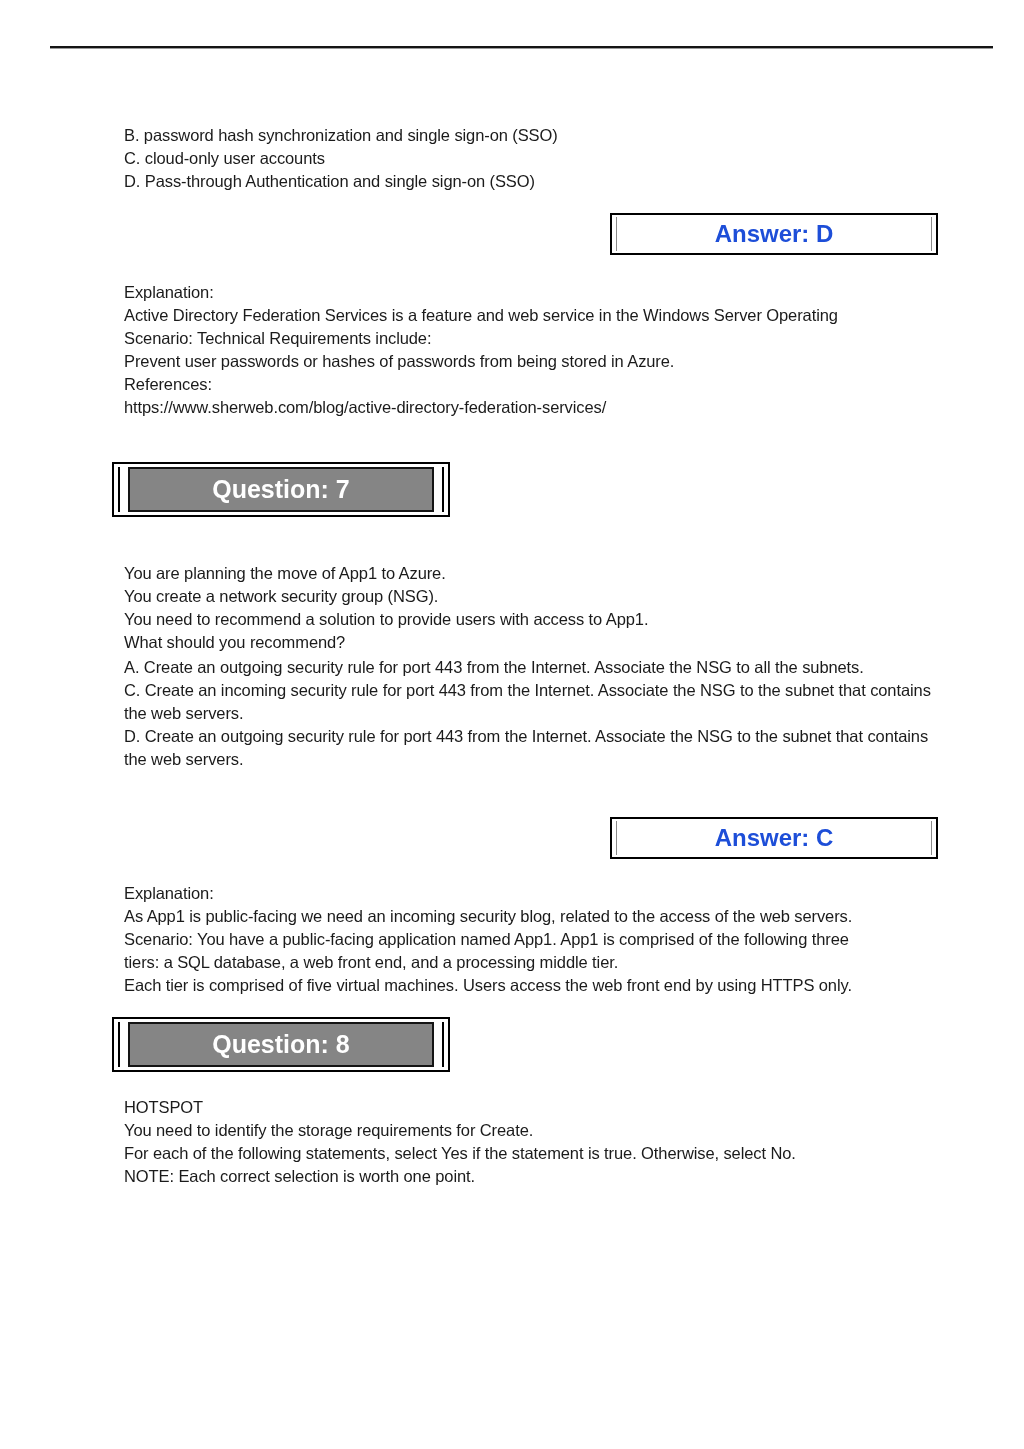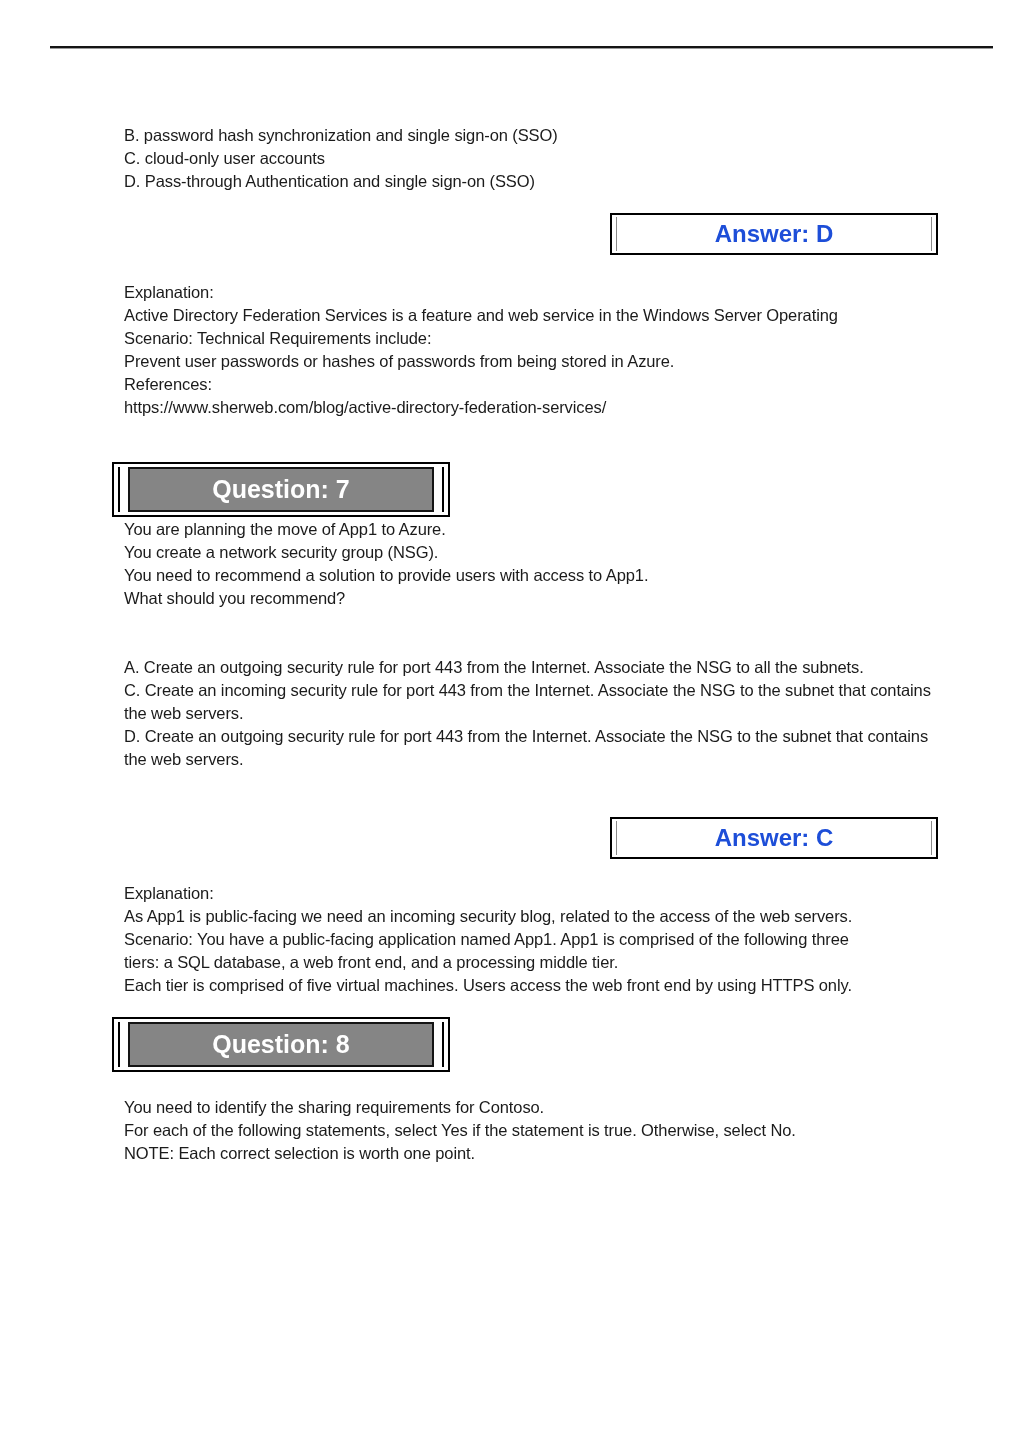--- a/index.html
+++ b/index.html
@@ -111,21 +111,21 @@
     <div class="line">References:</div>
     <div class="line">https://www.sherweb.com/blog/active-directory-federation-services/</div>
   </section>
 
   <div class="q-banner" style="top:462px">
     <div class="q-rails">
       <div class="q-fill">Question: 7</div>
     </div>
   </div>
 
-  <section class="text-block" style="top:518px">
+  <section class="text-block" style="top:562px">
     <div class="line">You are planning the move of App1 to Azure.</div>
     <div class="line">You create a network security group (NSG).</div>
     <div class="line">You need to recommend a solution to provide users with access to App1.</div>
     <div class="line">What should you recommend?</div>
   </section>
 
   <section class="text-block" style="top:656px">
     <div class="line">A. Create an outgoing security rule for port 443 from the Internet. Associate the NSG to all the subnets.</div>
     <div class="line">C. Create an incoming security rule for port 443 from the Internet. Associate the NSG to the subnet that contains the web servers.</div>
     <div class="line">D. Create an outgoing security rule for port 443 from the Internet. Associate the NSG to the subnet that contains the web servers.</div>
@@ -145,18 +145,19 @@
     <div class="line">Each tier is comprised of five virtual machines. Users access the web front end by using HTTPS only.</div>
   </section>
 
   <div class="q-banner" style="top:1017px">
     <div class="q-rails">
       <div class="q-fill">Question: 8</div>
     </div>
   </div>
 
   <section class="text-block" style="top:1096px">
-    <div class="line">You need to identify the sharing requirements for Contoso.</div>
+    <div class="line">HOTSPOT</div>
+    <div class="line">You need to identify the storage requirements for Create.</div>
     <div class="line">For each of the following statements, select Yes if the statement is true. Otherwise, select No.</div>
     <div class="line">NOTE: Each correct selection is worth one point.</div>
   </section>
 
 </div>
 
 </body></html>

